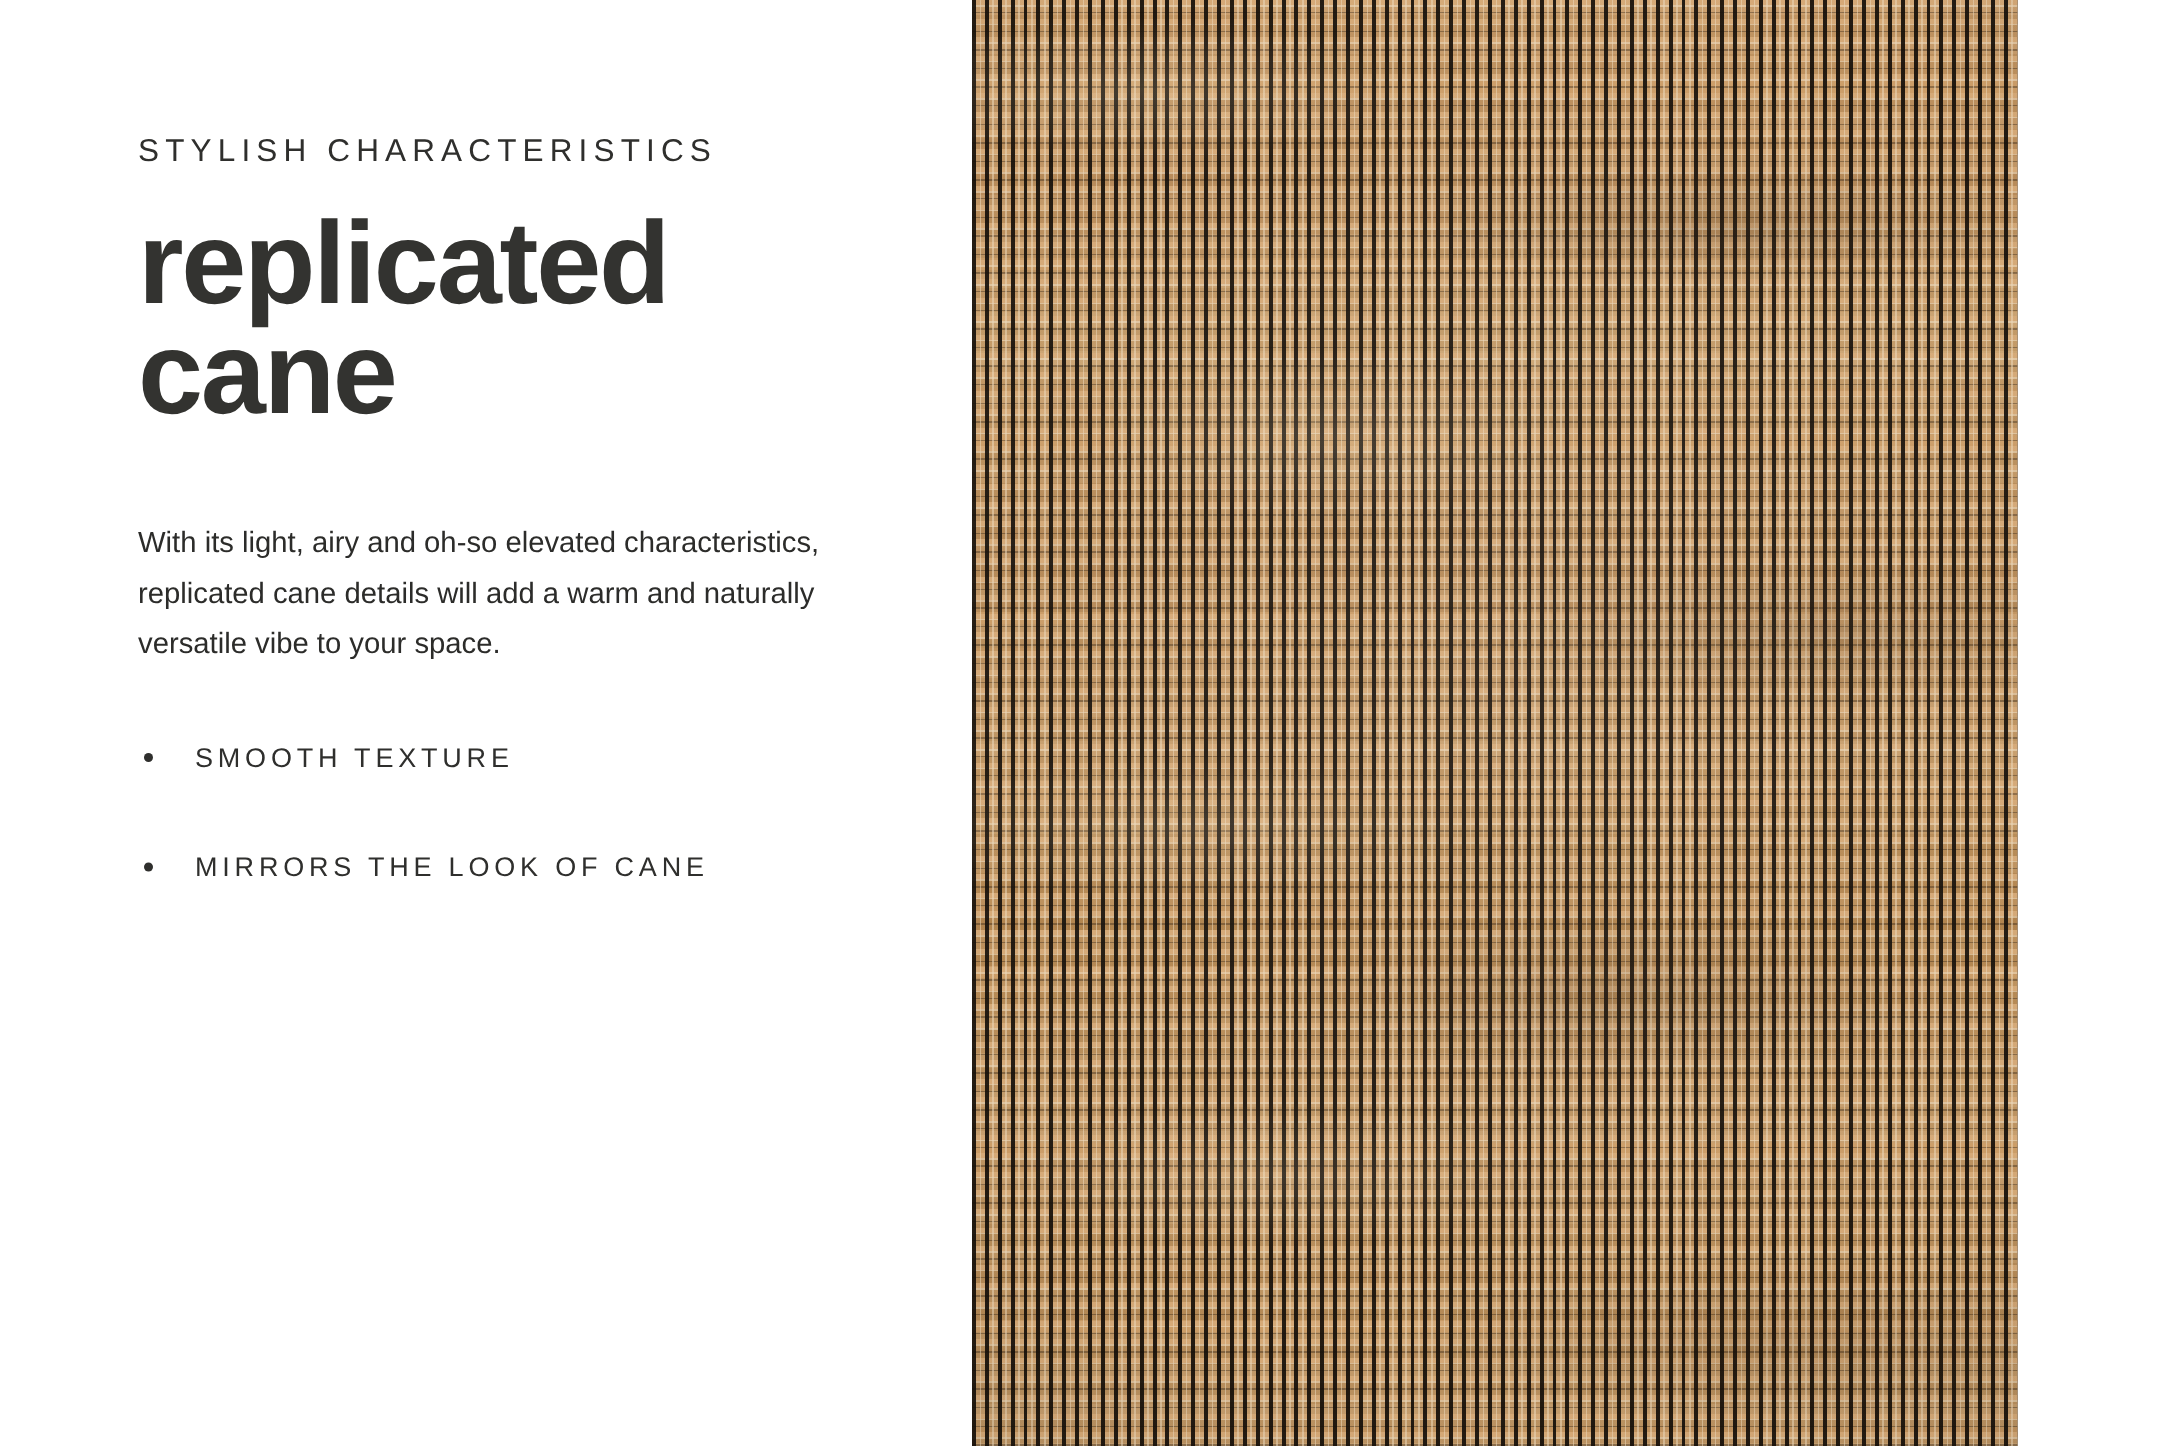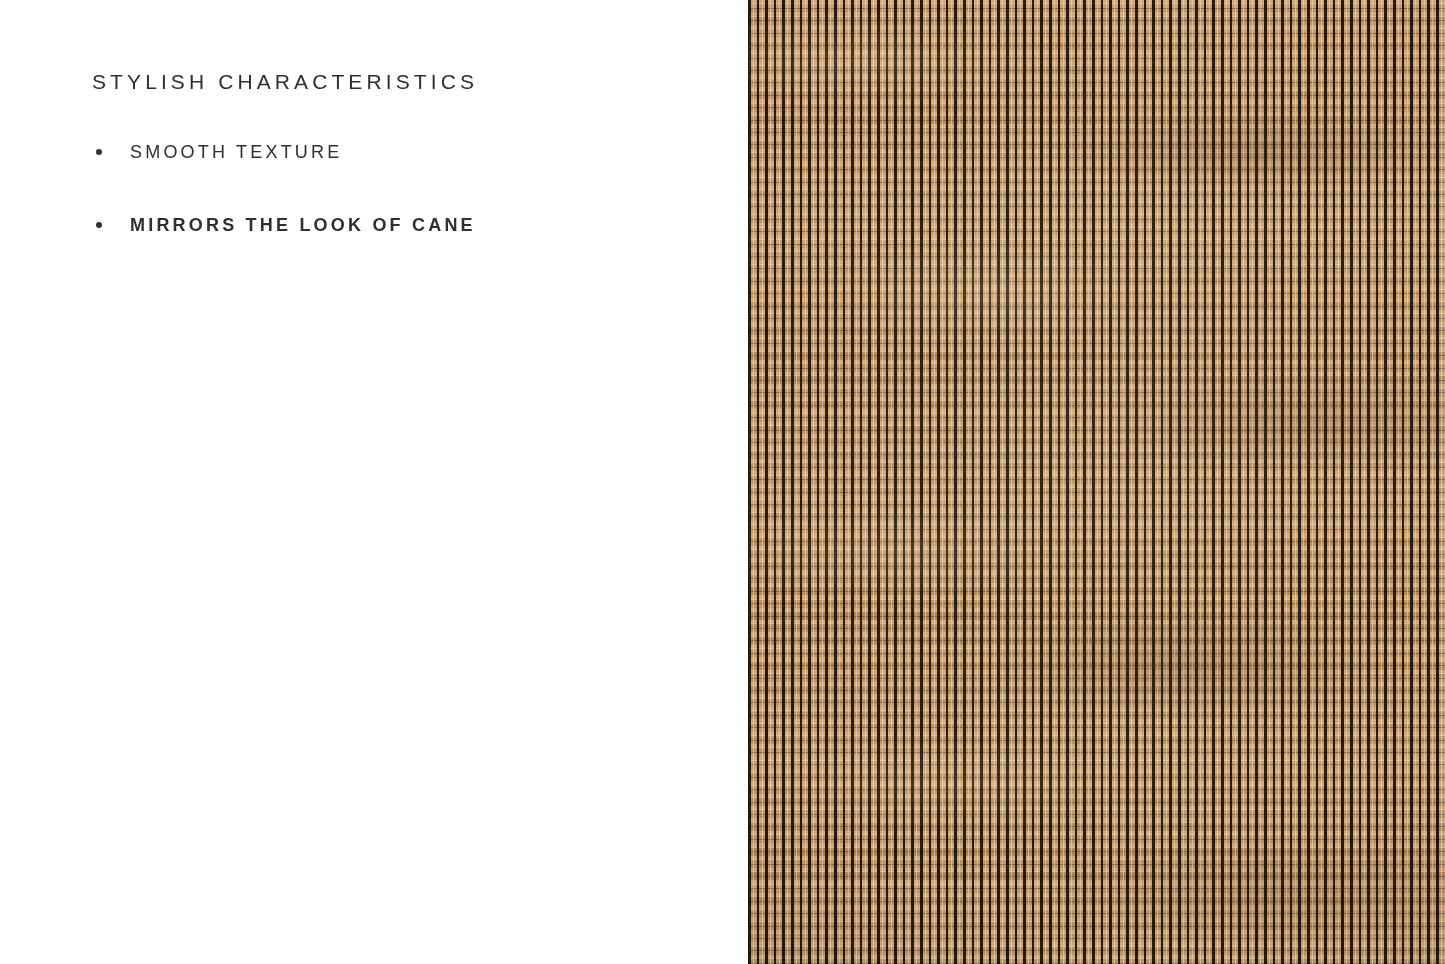--- a/index.html
+++ b/index.html
@@ -16,24 +16,24 @@
   .page {
     position: relative;
     width: 1445px;
     height: 964px;
     display: flex;
     background: #ffffff;
   }
 
   
   .text-panel {
-    width: 748px;
+    width: 648px;
     height: 964px;
     box-sizing: border-box;
-    padding: 69px 80px 0 92px;
+    padding: 88px 80px 0 92px;
     background: #ffffff;
     position: relative;
   }
 
   .eyebrow {
     font-size: 21px;
     letter-spacing: 4.1px;
     color: #2f2f2d;
     font-weight: 400;
     margin: 0;
@@ -81,21 +81,20 @@
     position: absolute;
     left: 4px;
     top: 10px;
     width: 6px;
     height: 6px;
     border-radius: 50%;
     background: #2f2f2d;
   }
   .bullets li .line2 {
     display: block;
-    font-weight: bold;
   }
 
   
   .image-panel {
     position: relative;
     width: 697px;
     height: 964px;
     overflow: hidden;
     background: #b98f5f;
   }
@@ -228,21 +227,23 @@
 </style>
 </head>
 <body>
 
 <div class="page">
 
   <section class="text-panel">
 
     <p class="eyebrow">STYLISH CHARACTERISTICS</p>
 
-
+    <h1 class="headline">replicated cane</h1>
+
+    <p class="body-copy">With its light, airy and oh-so elevated characteristics, replicated cane details will add a warm and naturally versatile vibe to your space.</p>
 
     <ul class="bullets">
       <li>
         <span class="dot"></span>
         <span>SMOOTH TEXTURE</span>
       </li>
       <li>
         <span class="dot"></span>
         <span class="line2">MIRRORS THE LOOK OF CANE</span>
       </li>

